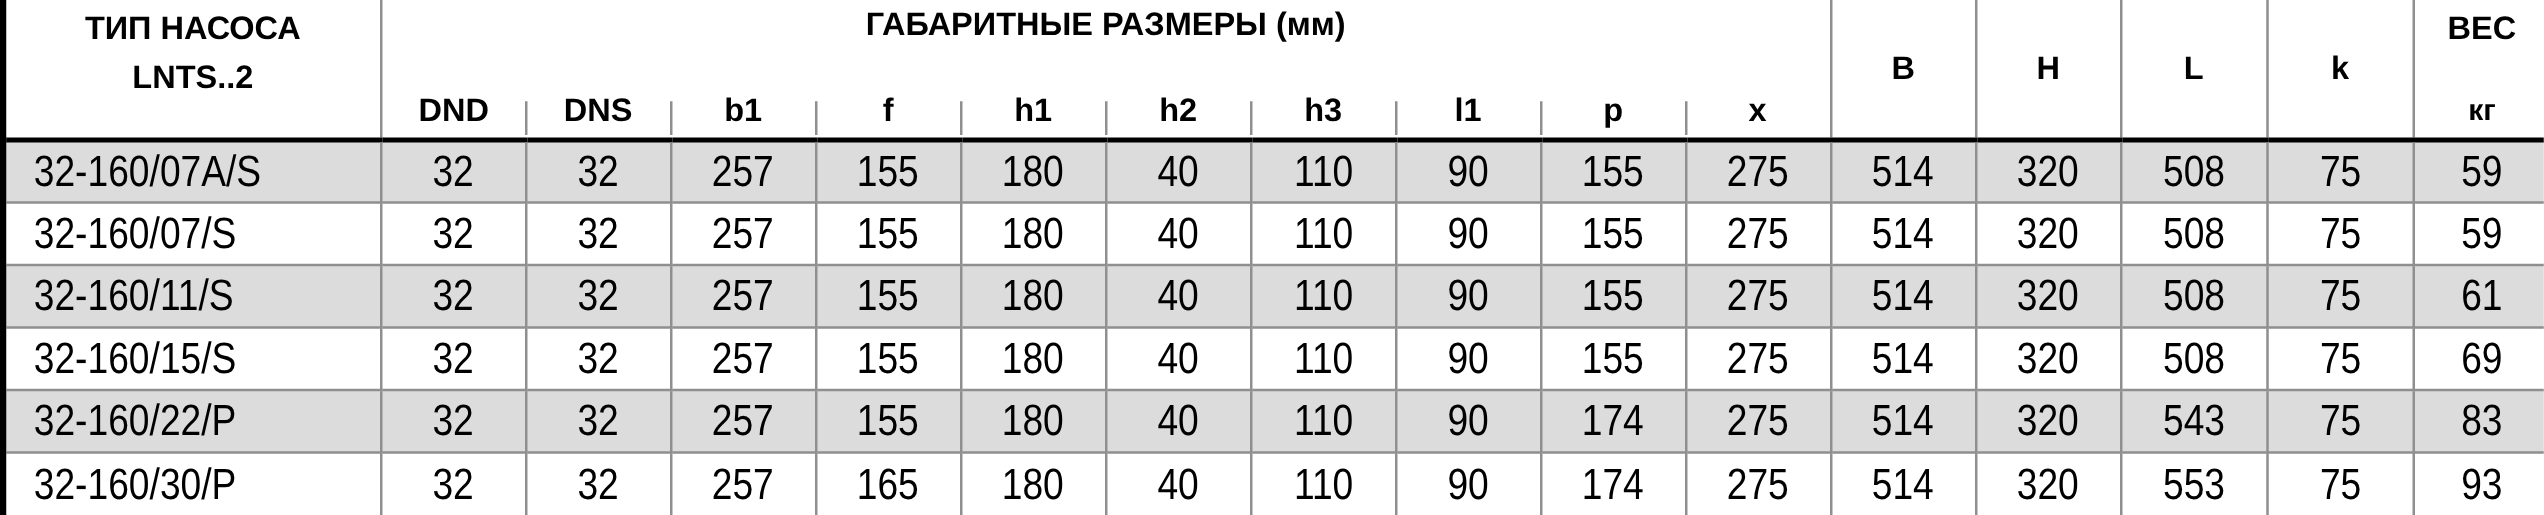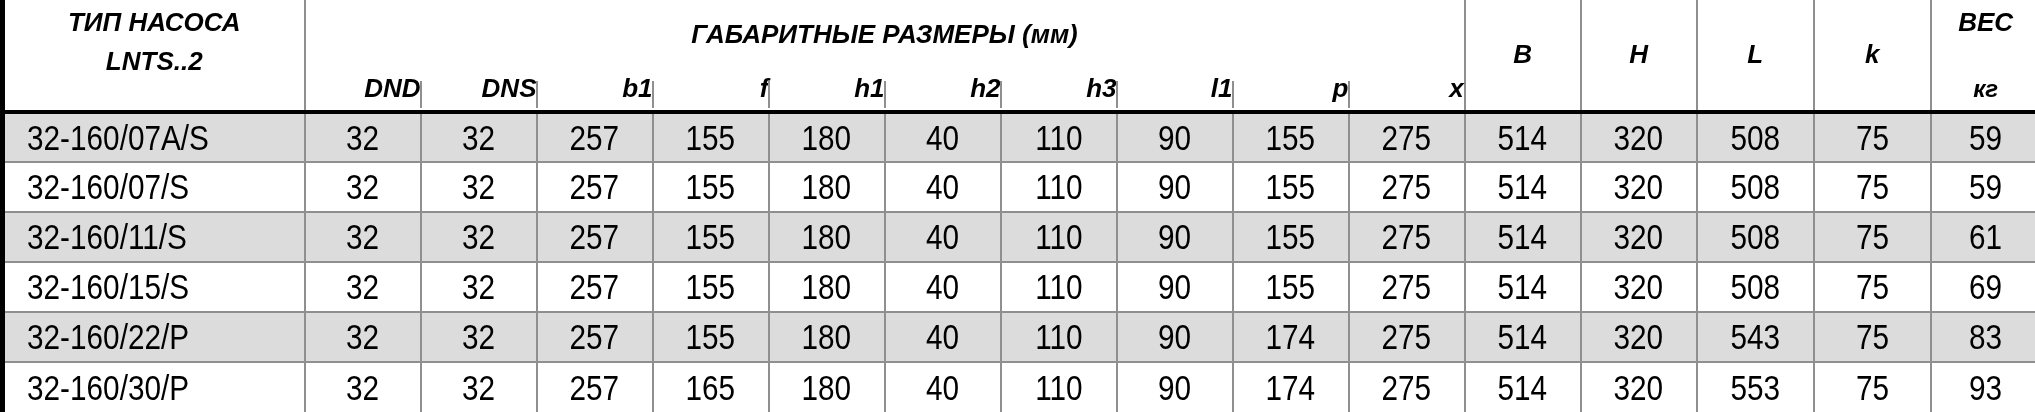--- a/index.html
+++ b/index.html
@@ -12,35 +12,35 @@
   table.pump{
     border-collapse:collapse;
     table-layout:fixed;
     width:2035px;
     border-left:5px solid var(--border);
   }
   th,td{padding:0;margin:0;}
   
   tr.hr1{height:68px;}
   tr.hr2{height:44px;}
-  thead th{font-weight:bold;font-size:26px;line-height:1.15;font-style:italic;}
+  thead th{font-weight:bold;font-size:26px;line-height:1.15;}
   th.typecell{
     vertical-align:top;text-align:center;
     border-right:2px solid var(--grid-line);
     border-bottom:4px solid var(--border);
   }
   th.typecell .t1{margin-top:8px;}
   th.typecell .t2{margin-top:9px;text-align:center;}
   th.dimstitle{
     vertical-align:top;text-align:center;
-    padding-top:20px;
+    padding-top:5px;
     border-bottom:none;
   }
   th.sub{
-    vertical-align:middle;text-align:right;
+    vertical-align:middle;text-align:center;
     position:relative;
     border-top:none;
     border-bottom:4px solid var(--border);
   }
   th.sub.tick::before{
     content:"";position:absolute;left:-1px;bottom:2px;
     width:2px;height:27px;background:var(--grid-line);
   }
   th.mid{
     vertical-align:middle;text-align:center;

